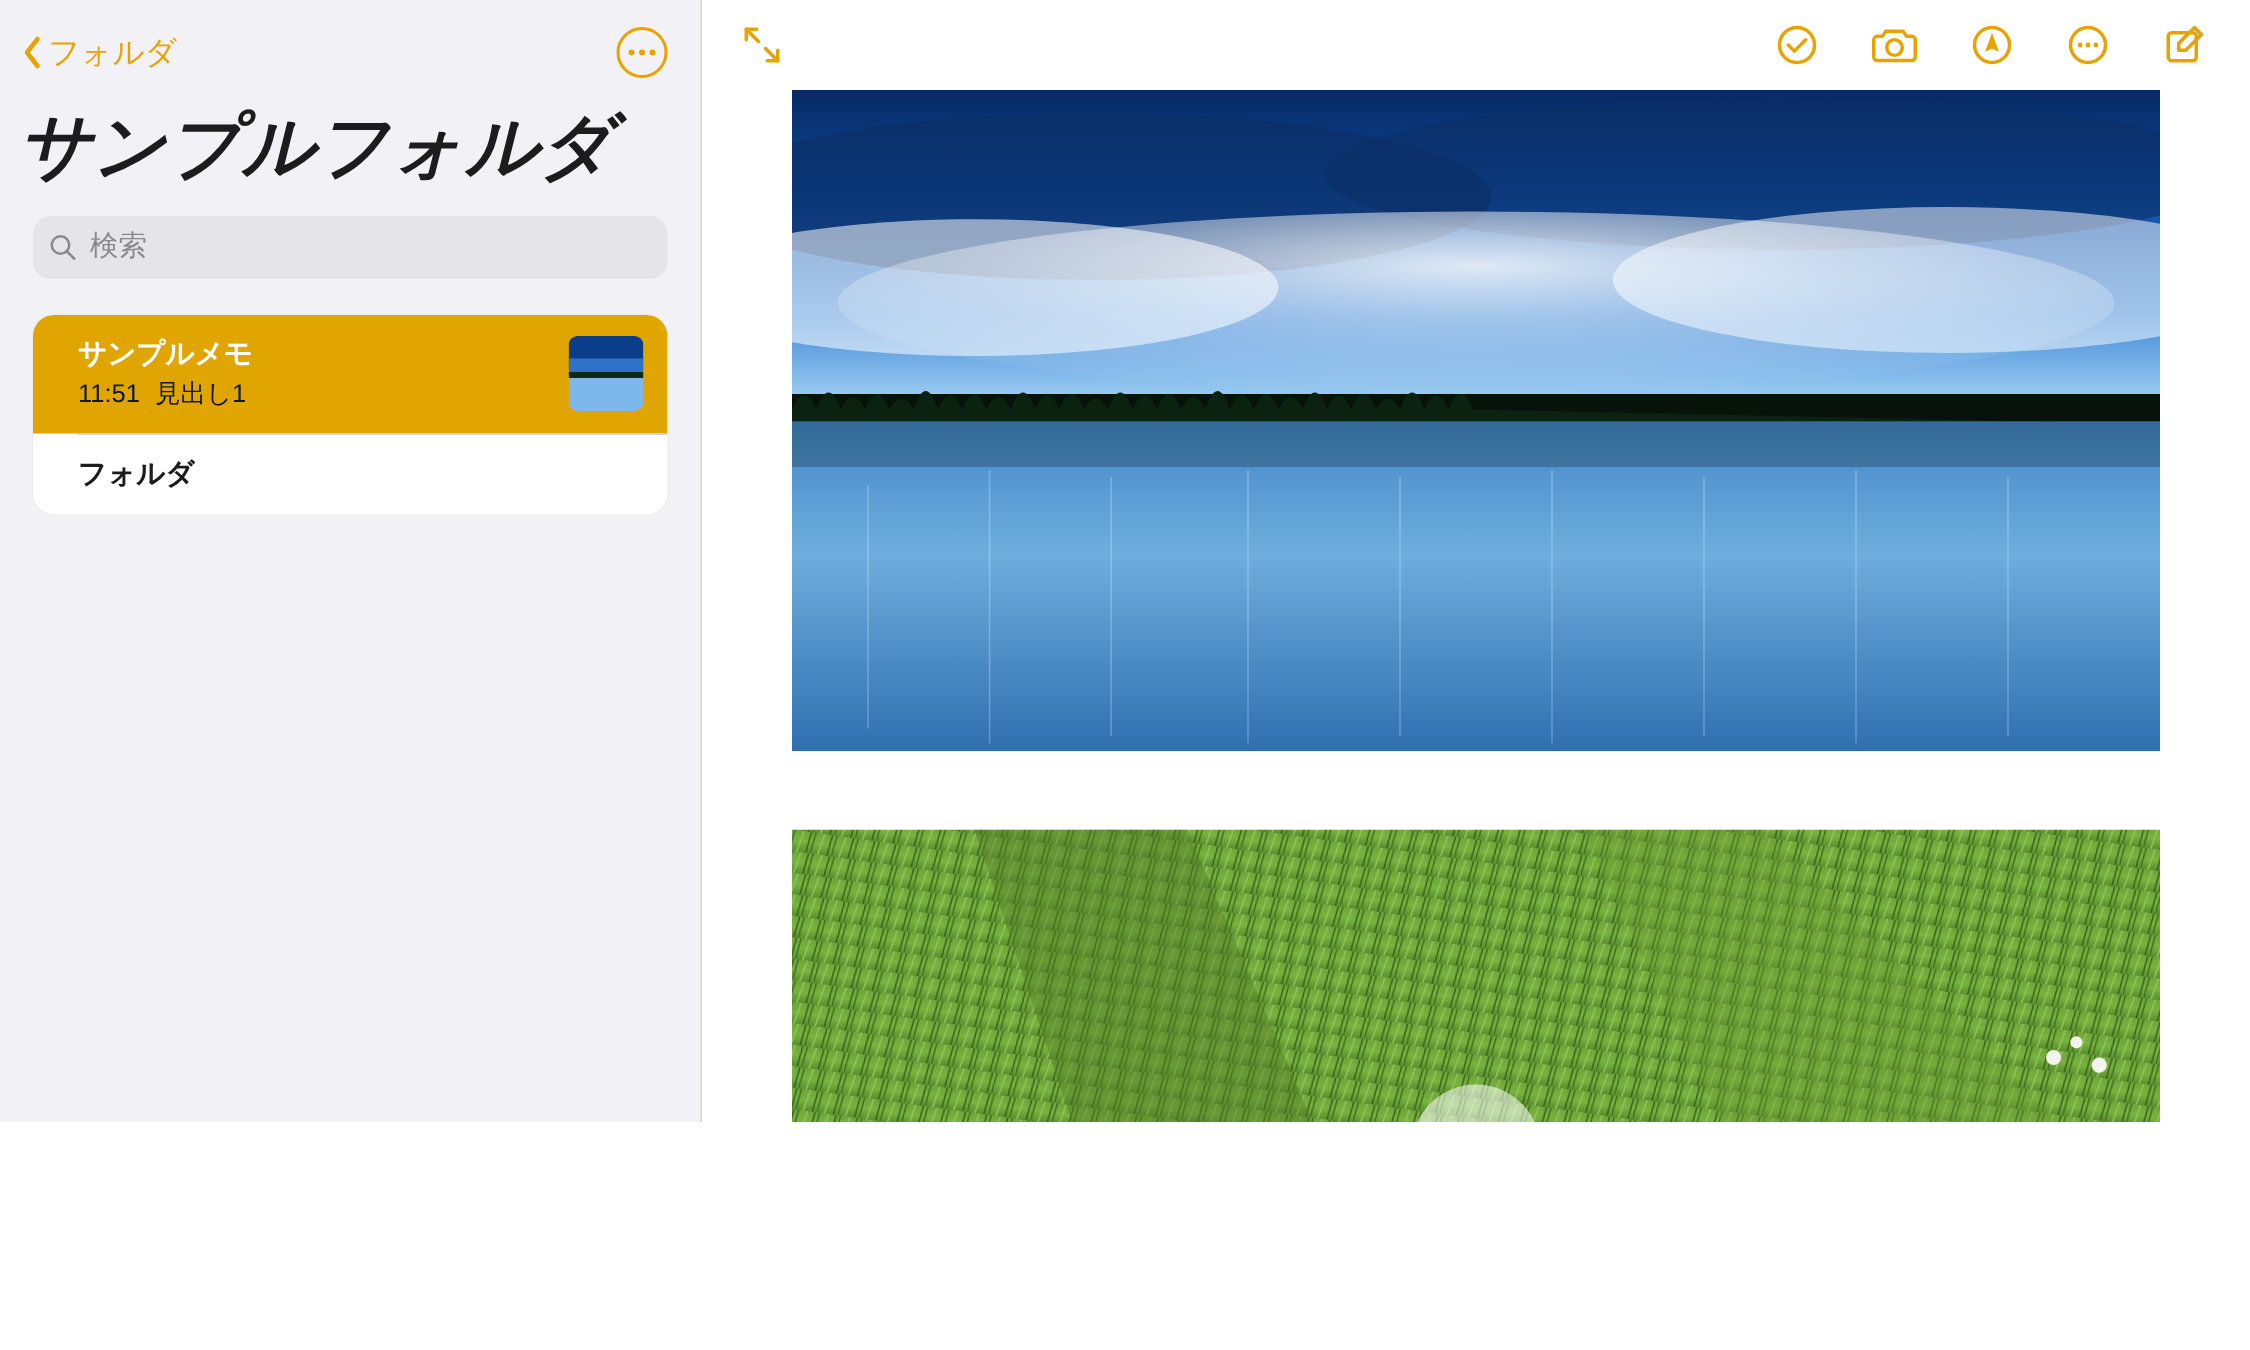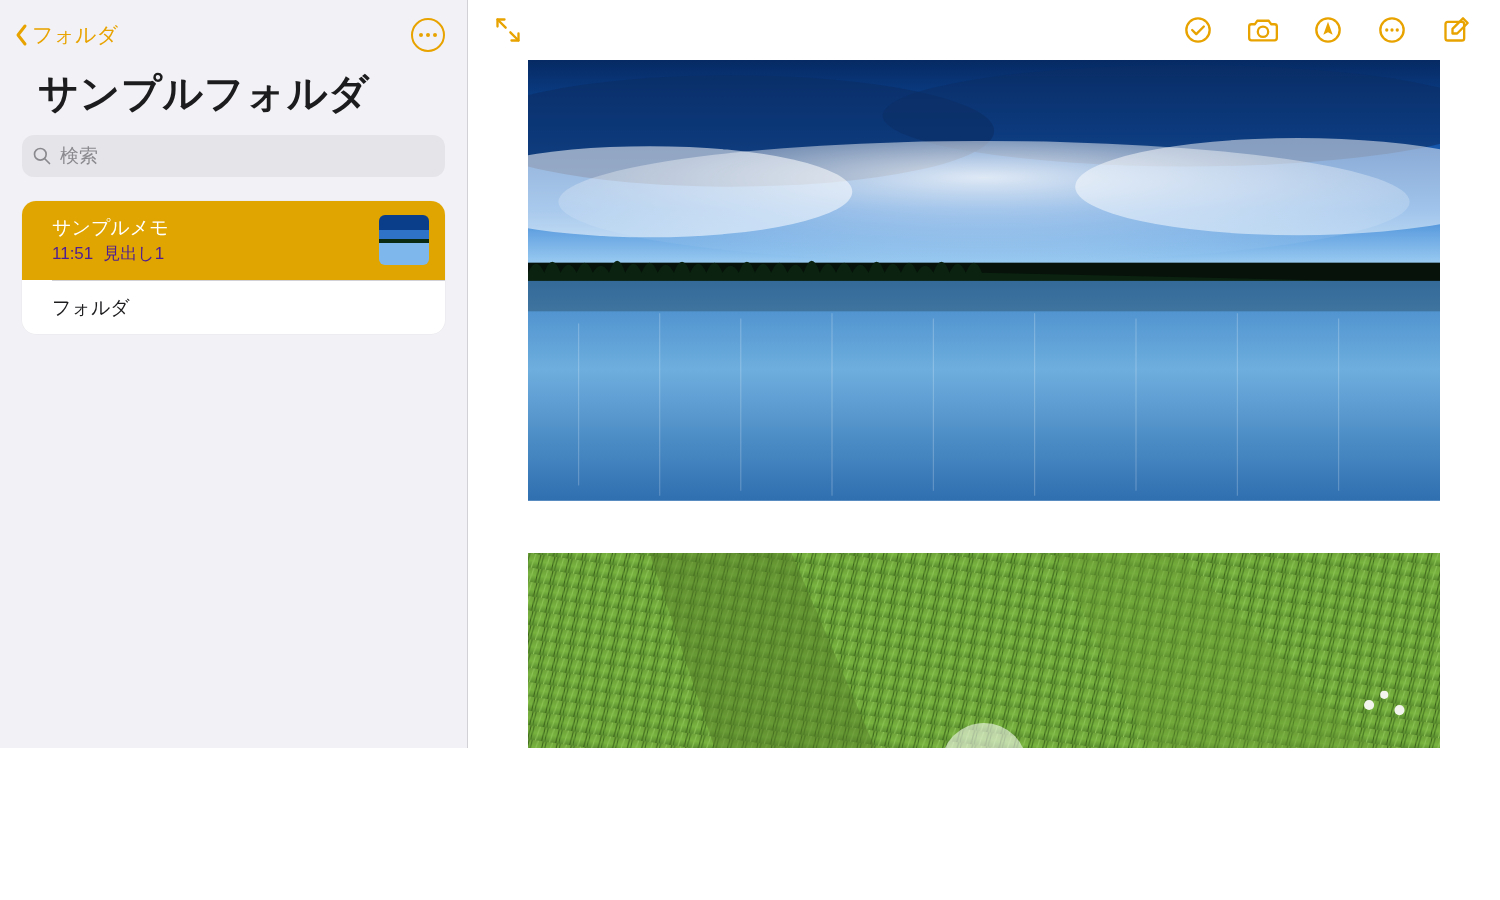--- a/index.html
+++ b/index.html
@@ -15,33 +15,33 @@
   html,body{margin:0;padding:0;height:100%;width:100%;font-family:-apple-system,"Hiragino Sans","Hiragino Kaku Gothic ProN","Helvetica Neue",Arial,sans-serif;background:#fff;color:var(--text);}
   .app{display:flex;width:1500px;height:748px;overflow:hidden;}
   
   .sidebar{width:468px;flex:0 0 468px;background:var(--sidebar-bg);display:flex;flex-direction:column;border-right:1px solid var(--divider);box-sizing:border-box;}
   .sb-top{display:flex;align-items:center;justify-content:space-between;padding:18px 22px 8px 14px;}
   .back{display:flex;align-items:center;gap:2px;color:var(--accent);font-size:21px;font-weight:400;cursor:pointer;}
   .back svg{stroke:var(--accent);}
   .circ-btn{width:30px;height:30px;border:2px solid var(--accent);border-radius:50%;display:flex;align-items:center;justify-content:center;cursor:pointer;}
   .circ-btn .dots{display:flex;gap:3px;}
   .circ-btn .dots span{width:4px;height:4px;border-radius:50%;background:var(--accent);}
-  .folder-title{font-size:40px;font-weight:700;padding:6px 22px 14px 38px;letter-spacing:0.5px;}
+  .folder-title{font-size:48px;font-weight:700;padding:6px 22px 14px 12px;letter-spacing:0.5px;font-style:italic;}
   .search{margin:0 22px 24px 22px;background:var(--search-bg);border-radius:12px;height:42px;display:flex;align-items:center;padding:0 10px;color:var(--muted);gap:6px;}
   .search svg{stroke:var(--muted);fill:none;}
   .search input{border:none;background:transparent;outline:none;font-size:19px;color:var(--text);flex:1;}
   .search input::placeholder{color:var(--muted);}
   .list-card{margin:0 22px;background:var(--card-bg);border-radius:14px;overflow:hidden;box-shadow:0 0 0 0.5px rgba(0,0,0,0.04);}
   .note-row{display:flex;align-items:center;padding:14px 16px 14px 30px;gap:12px;cursor:pointer;}
   .note-row.sel{background:var(--sel-bg);}
   .note-text{flex:1;min-width:0;}
-  .note-title{font-size:19px;font-weight:400;line-height:1.35;}
+  .note-title{font-size:19px;font-weight:700;line-height:1.35;}
   .note-sub{font-size:17px;line-height:1.35;margin-top:2px;display:flex;gap:10px;}
   .note-row.sel .note-title{color:#fff;}
-  .note-row.sel .note-sub{color:#4c1d95;}
+  .note-row.sel .note-sub{color:#0f172a;}
   .note-row:not(.sel) .note-title{color:var(--text);}
   .note-row:not(.sel) .note-sub{color:var(--muted);}
   .thumb{width:50px;height:50px;border-radius:6px;overflow:hidden;flex:0 0 50px;}
   .thumb svg{width:100%;height:100%;display:block;}
   .row-div{height:1px;background:var(--divider);margin-left:30px;}
   
   .detail{flex:1;display:flex;flex-direction:column;background:#fff;min-width:0;}
   .d-toolbar{display:flex;align-items:center;justify-content:space-between;padding:16px 30px 16px 26px;}
   .d-toolbar .left,.d-toolbar .right{display:flex;align-items:center;gap:36px;}
   .tb-btn{color:var(--accent);cursor:pointer;display:flex;align-items:center;justify-content:center;}

